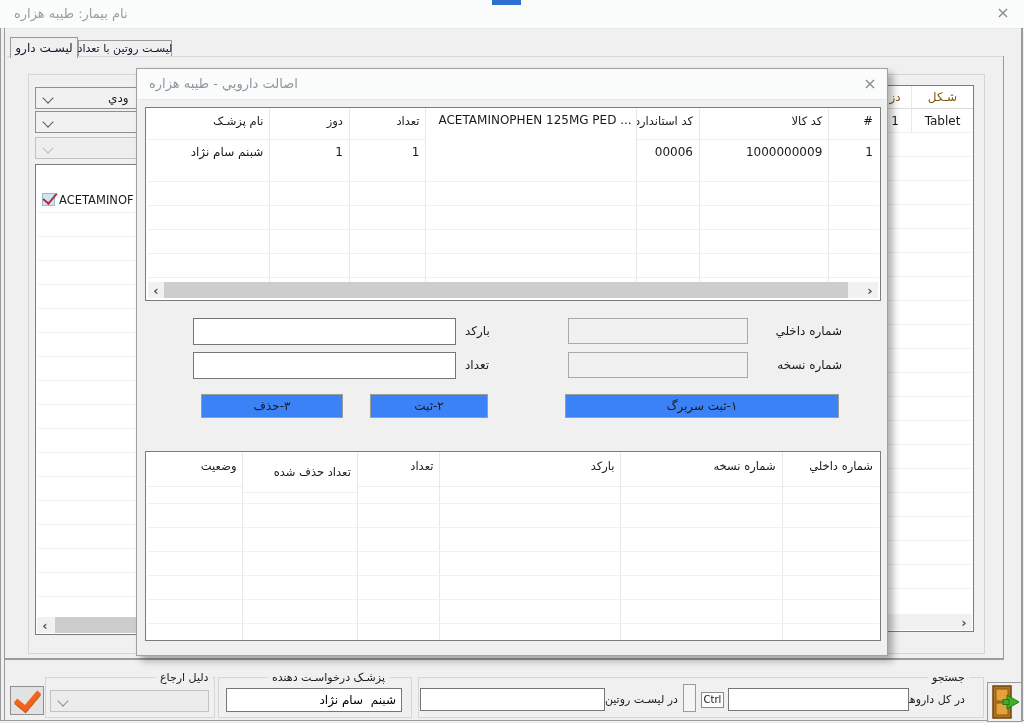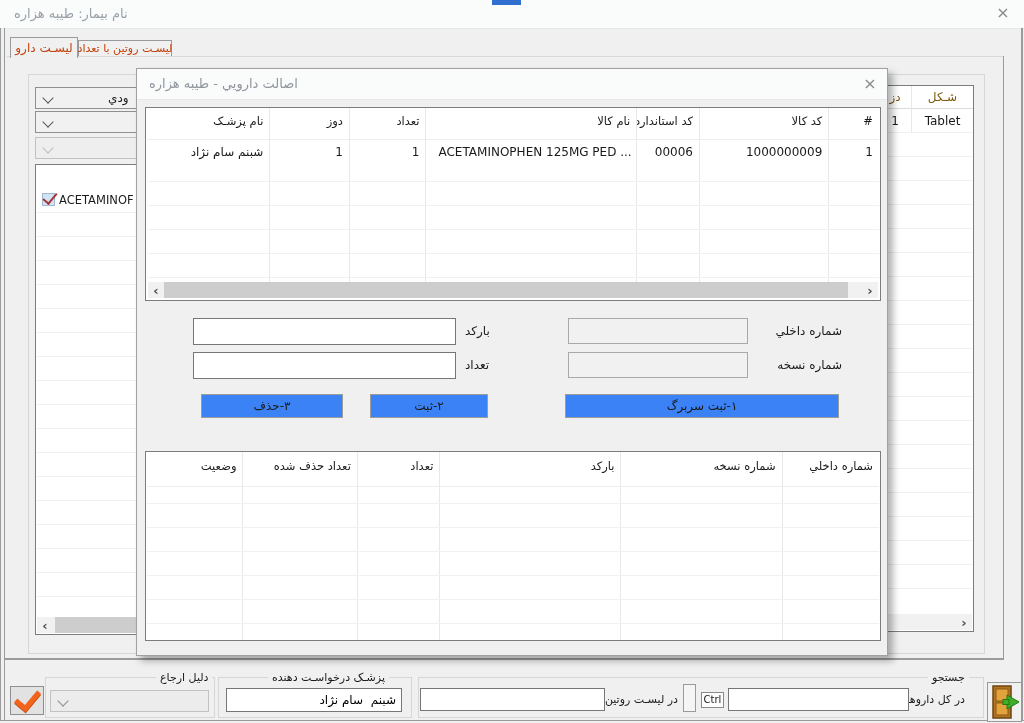--- a/index.html
+++ b/index.html
@@ -10,21 +10,21 @@
   .line{position:absolute;background:#9b9b9b;}
   .line-light{position:absolute;background:#d9d9d9;}
 
   
   .titlebar{position:absolute;background:#fafbfb;border-bottom:1px solid #e7e7e7;}
   .title-text{position:absolute;color:#98a0a8;font-size:13px;white-space:nowrap;}
   .close-x{position:absolute;color:#8a8a8a;font-size:16px;line-height:16px;text-align:center;cursor:default;}
 
   
   .tab{position:absolute;border:1px solid #9a9a9a;border-bottom:none;background:#f0f0f0;
-       display:flex;align-items:center;justify-content:center;color:#c2410c;white-space:nowrap;}
+       display:flex;align-items:center;justify-content:center;color:#0f172a;white-space:nowrap;}
 
   
   .tbx{position:absolute;background:#fff;border:1px solid #767676;box-sizing:border-box;font-family:inherit;font-size:12px;padding:2px 5px;outline:none;}
   .tbx-dis{position:absolute;background:#f1f1f1;border:1px solid #a9a9a9;box-sizing:border-box;}
   .btn{position:absolute;background:#3b82f6;border:1px solid #9c9c9c;box-sizing:border-box;
        display:flex;align-items:center;justify-content:center;font-size:12px;cursor:default;}
   .combo{position:absolute;background:#f1f1f1;border:1px solid #8f8f8f;box-sizing:border-box;}
   .combo.dis{background:#eeeeee;border-color:#c2c2c2;}
   .chev{position:absolute;width:7px;height:7px;border-left:1px solid #5a5a5a;border-bottom:1px solid #5a5a5a;transform:rotate(-45deg);}
   .chev.dis{border-color:#bdbdbd;}
@@ -154,21 +154,20 @@
           </div>
         <div class="col" style="width:130px;">
             <div class="th">کد کالا</div>
             <div class="td">1000000009</div>
           </div>
         <div class="col" style="width:63px;">
             <div class="th">کد استاندارد</div>
             <div class="td">00006</div>
           </div>
         <div class="col" style="width:212px;">
-            <div class="th">نام کالا</div>
             <div class="td" style="direction:ltr;text-align:left;padding-left:12px;">ACETAMINOPHEN 125MG PED ...</div>
           </div>
         <div class="col" style="width:77px;">
             <div class="th">تعداد</div>
             <div class="td">1</div>
           </div>
         <div class="col" style="width:80px;">
             <div class="th">دوز</div>
             <div class="td">1</div>
           </div>
@@ -209,21 +208,21 @@
         <div class="col" style="width:162px;">
             <div class="th" style="height:27px;padding-top:7px;">شماره نسخه</div>
           </div>
         <div class="col" style="width:182px;">
             <div class="th" style="height:27px;padding-top:7px;">بارکد</div>
           </div>
         <div class="col" style="width:83px;">
             <div class="th" style="height:27px;padding-top:7px;">تعداد</div>
           </div>
         <div class="col" style="width:115px;">
-            <div class="th" style="height:27px;padding-top:7px;">تعداد حذف شده</div>
+            <div class="th" style="height:27px;padding-top:13px;">تعداد حذف شده</div>
           </div>
         <div class="col" style="width:96px;">
             <div class="th" style="height:27px;padding-top:7px;">وضعیت</div>
           </div>
       </div>
       <div class="rowlines" style="top:28px;bottom:1px;"></div>
     </div>
   </div>
 
   <div class="gbox" style="left:418px;top:677px;width:566px;height:41px;"></div>

